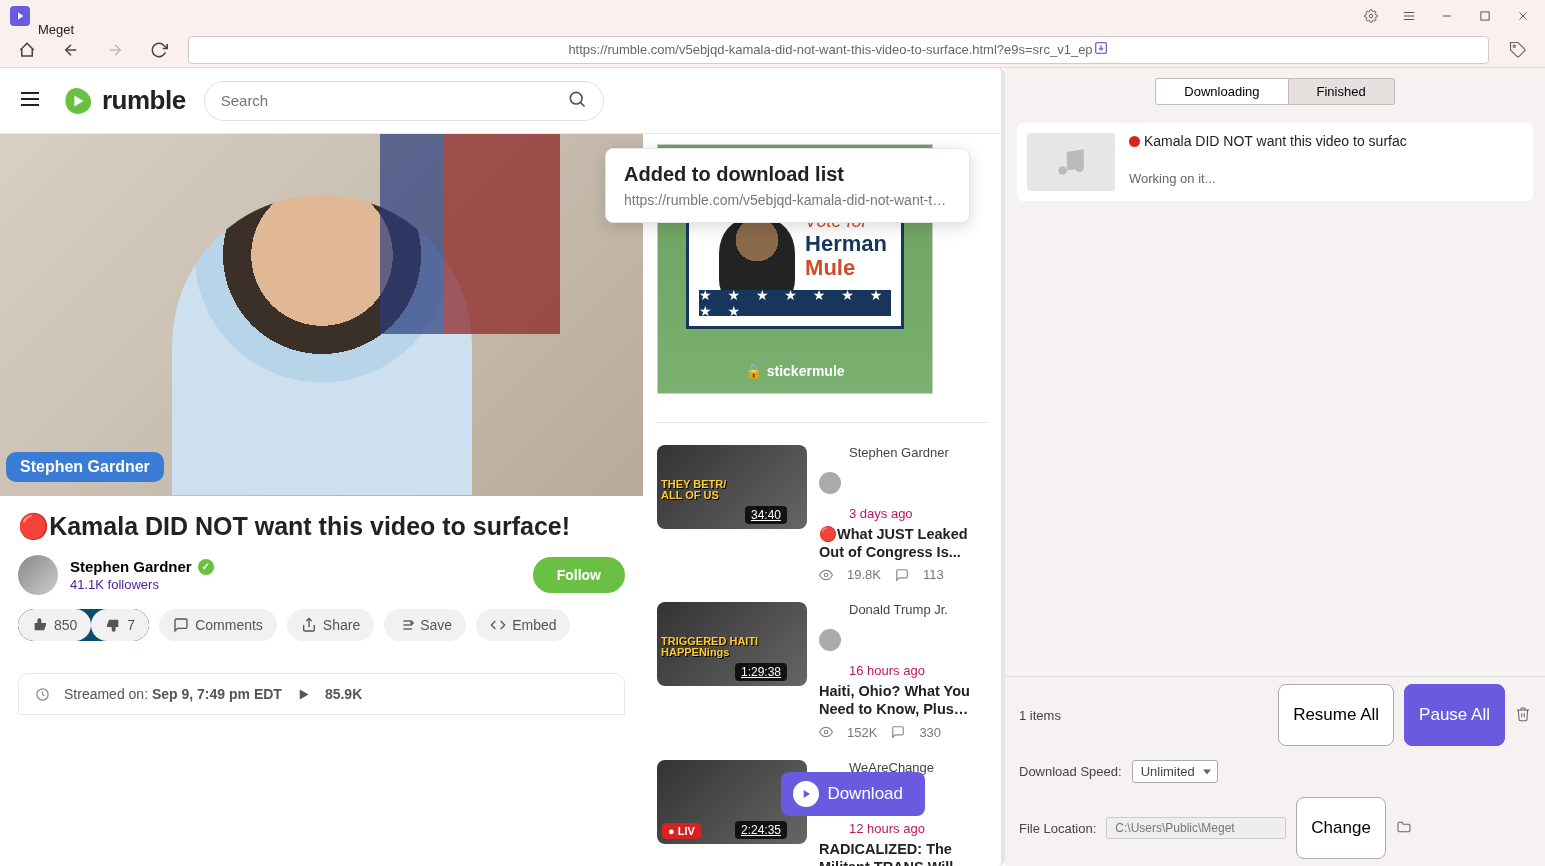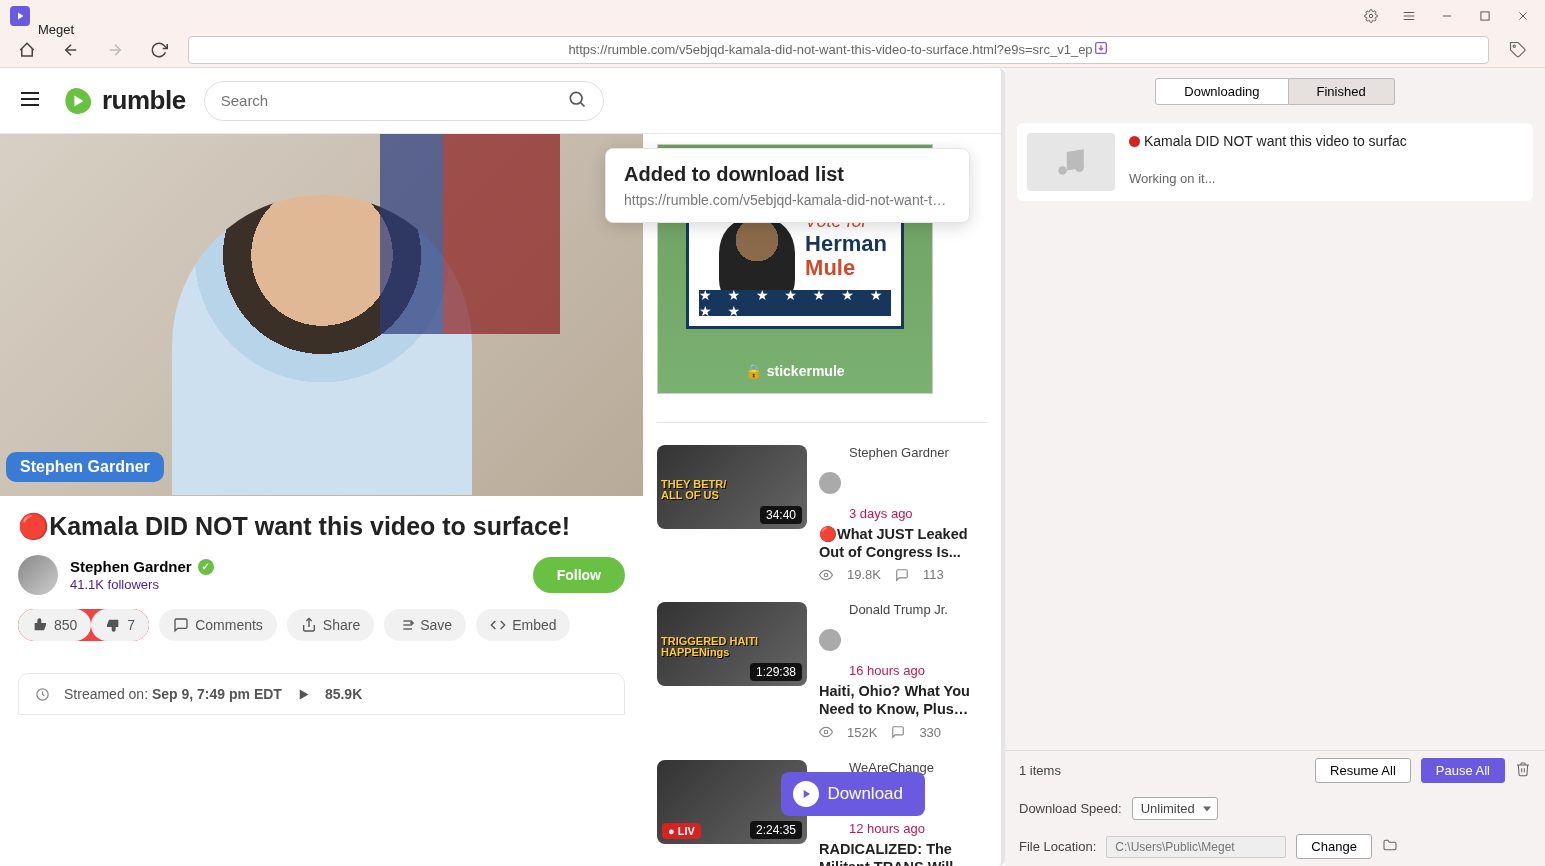--- a/index.html
+++ b/index.html
@@ -59,21 +59,21 @@
 .channel-row { display:flex; align-items:center; padding:4px 18px 14px; gap:12px; }
 .avatar { width:40px; height:40px; border-radius:50%; background:linear-gradient(135deg,#888,#ccc); }
 .channel-info { flex:1; }
 .channel-name { font-weight:700; font-size:15px; display:flex; align-items:center; gap:6px; }
 .verified { width:16px; height:16px; background:#6ac043; border-radius:50%; display:inline-flex; align-items:center; justify-content:center; }
 .verified::after { content:"✓"; color:#fff; font-size:10px; font-weight:700; }
 .followers { font-size:13px; color:#4c1d95; margin-top:2px; }
 .follow-btn { background:#6ac043; color:#fff; border:none; padding:10px 24px; border-radius:24px; font-weight:600; font-size:14px; cursor:pointer; }
 
 .actions-row { display:flex; gap:10px; padding:0 18px 14px; }
-.pill-grp { display:flex; background:#ef4444; border-radius:24px; overflow:hidden;text-align:right; }
+.pill-grp { display:flex; background:#0c4a6e; border-radius:24px; overflow:hidden;text-align:right; }
 .pill, .act-btn { display:flex; align-items:center; gap:6px; padding:8px 14px; color:#555; font-size:14px; font-weight:500; background:#f1f1f1; border-radius:24px; cursor:pointer; }
 .pill svg, .act-btn svg { width:16px; height:16px; stroke:#555; fill:none; stroke-width:2; }
 .pill.fill svg { fill:#555; stroke:none; }
 
 .meta-row { margin:18px 18px 0; border:1px solid #e8e8e8; border-radius:10px 10px 0 0; padding:12px 16px; display:flex; align-items:center; gap:14px; color:#555; font-size:14px; }
 .meta-row svg { width:15px; height:15px; stroke:#888; fill:none; stroke-width:2; }
 
 
 .ad-box { width:276px; height:250px; background:linear-gradient(180deg,#6ea060 0%,#7ab070 100%); position:relative; border:1px solid #ccc; margin-bottom:12px; }
 .ad-sign { position:absolute; top:14px; left:28px; right:28px; height:170px; background:#fff; border:3px solid #16365c; }
@@ -85,21 +85,21 @@
 .ad-mule { color:#d14a2a; font-size:22px; font-weight:700; }
 .ad-stars { position:absolute; bottom:10px; left:10px; right:10px; height:26px; background:#16365c; color:#fff; font-size:14px; display:flex; align-items:center; justify-content:center; letter-spacing:6px; }
 .ad-mascot { position:absolute; left:30px; top:56px; width:76px; height:88px; background:radial-gradient(circle at 50% 25%,#8a6a4a 0 28%,#232323 28% 100%); border-radius:40% 40% 30% 30%; }
 .ad-brand { position:absolute; bottom:14px; left:0; right:0; text-align:center; color:#fff; font-size:14px; font-weight:600; }
 .ad-x { position:absolute; top:-2px; right:-26px; color:#1ba1d6; font-size:14px; cursor:pointer; }
 .ad-divider { height:1px; background:#e5e5e5; margin:28px 0 22px; }
 
 
 .sv-card { display:flex; gap:12px; margin-bottom:20px; }
 .sv-thumb { width:150px; height:84px; background:linear-gradient(135deg,#333,#666); border-radius:8px; position:relative; flex-shrink:0; }
-.sv-dur { position:absolute; bottom:5px; right:5px; background:rgba(0,0,0,0.8); color:#fff; font-size:12px; padding:2px 6px; border-radius:4px; font-weight:500; }
+.sv-dur { position:absolute; bottom:5px; right:20px; background:rgba(0,0,0,0.8); color:#fff; font-size:12px; padding:2px 6px; border-radius:4px; font-weight:500;text-decoration:underline; }
 .sv-live { position:absolute; bottom:5px; left:5px; background:#d62222; color:#fff; font-size:11px; padding:2px 6px; border-radius:4px; display:flex; align-items:center; gap:3px; font-weight:600;}
 .sv-overlay { position:absolute; bottom:28px; left:4px; right:4px; color:#fc3; font-size:11px; font-weight:800; text-shadow:1px 1px #000; line-height:1; }
 .sv-meta { flex:1; min-width:0; }
 .sv-top { display:flex; align-items:center; gap:8px; margin-bottom:4px; }
 .sv-av { width:22px; height:22px; border-radius:50%; background:#aaa; flex-shrink:0; }
 .sv-auth { font-size:13px; color:#444; }
 .sv-time { font-size:13px; color:#be185d;margin-top:46px; }
 .sv-title { font-size:14.5px; font-weight:600; color:#222; line-height:1.25; margin-bottom:6px; display:-webkit-box; -webkit-line-clamp:2; -webkit-box-orient:vertical; overflow:hidden; }
 .sv-stats { display:flex; gap:14px; font-size:13px; color:#777; align-items:center; }
 .sv-stats svg { width:14px; height:14px; stroke:#888; fill:none; stroke-width:2; }
@@ -120,21 +120,21 @@
 .dl-item { background:#fff; border-radius:6px; padding:10px; display:flex; gap:14px; align-items:flex-start; }
 .dl-thumb { width:88px; height:58px; background:#e6e6e6; border-radius:4px; display:flex; align-items:center; justify-content:center; }
 .dl-thumb svg { width:34px; height:34px; fill:#bbb; }
 .dl-info { flex:1; min-width:0; }
 .dl-title { font-size:14px; color:#222; white-space:nowrap; overflow:hidden; text-overflow:ellipsis; display:flex; align-items:center; gap:4px; }
 .dl-status { font-size:13px; color:#666; margin-top:22px; }
 
 .dl-footer { border-top:1px solid #ddd; }
 .dl-row { display:flex; align-items:center; padding:7px 14px; gap:10px; font-size:13px; color:#444; }
 .dl-row .spacer { flex:1; }
-.btn-sm { padding:4px 14px; border:1px solid #aaa; background:#fff; border-radius:3px; font-size:13px; cursor:pointer; }
+.btn-sm { padding:20px 14px; border:1px solid #aaa; background:#fff; border-radius:8px; font-size:17px; cursor:pointer; }
 .btn-sm.primary { background:#6a5ae0; color:#fff; border-color:#6a5ae0; }
 .trash svg { width:16px; height:16px; stroke:#666; fill:none; stroke-width:1.6; }
 .select { border:1px solid #aaa; background:#fff; padding:3px 22px 3px 8px; border-radius:3px; font-size:13px; position:relative; }
 .select::after { content:""; position:absolute; right:6px; top:50%; width:0;height:0;border-left:4px solid transparent; border-right:4px solid transparent; border-top:5px solid #666; transform:translateY(-50%); }
 .fileloc { background:#eee; border:1px solid #ccc; padding:3px 8px; font-size:12px; color:#777; border-radius:2px; width:180px; white-space:nowrap; overflow:hidden; }
 .folder-ic svg { width:16px; height:16px; stroke:#666; fill:none; stroke-width:1.6; }
 .red-dot { width:11px; height:11px; border-radius:50%; background:#d62222; display:inline-block; flex-shrink:0; }
 </style>
 </head>
 <body>

